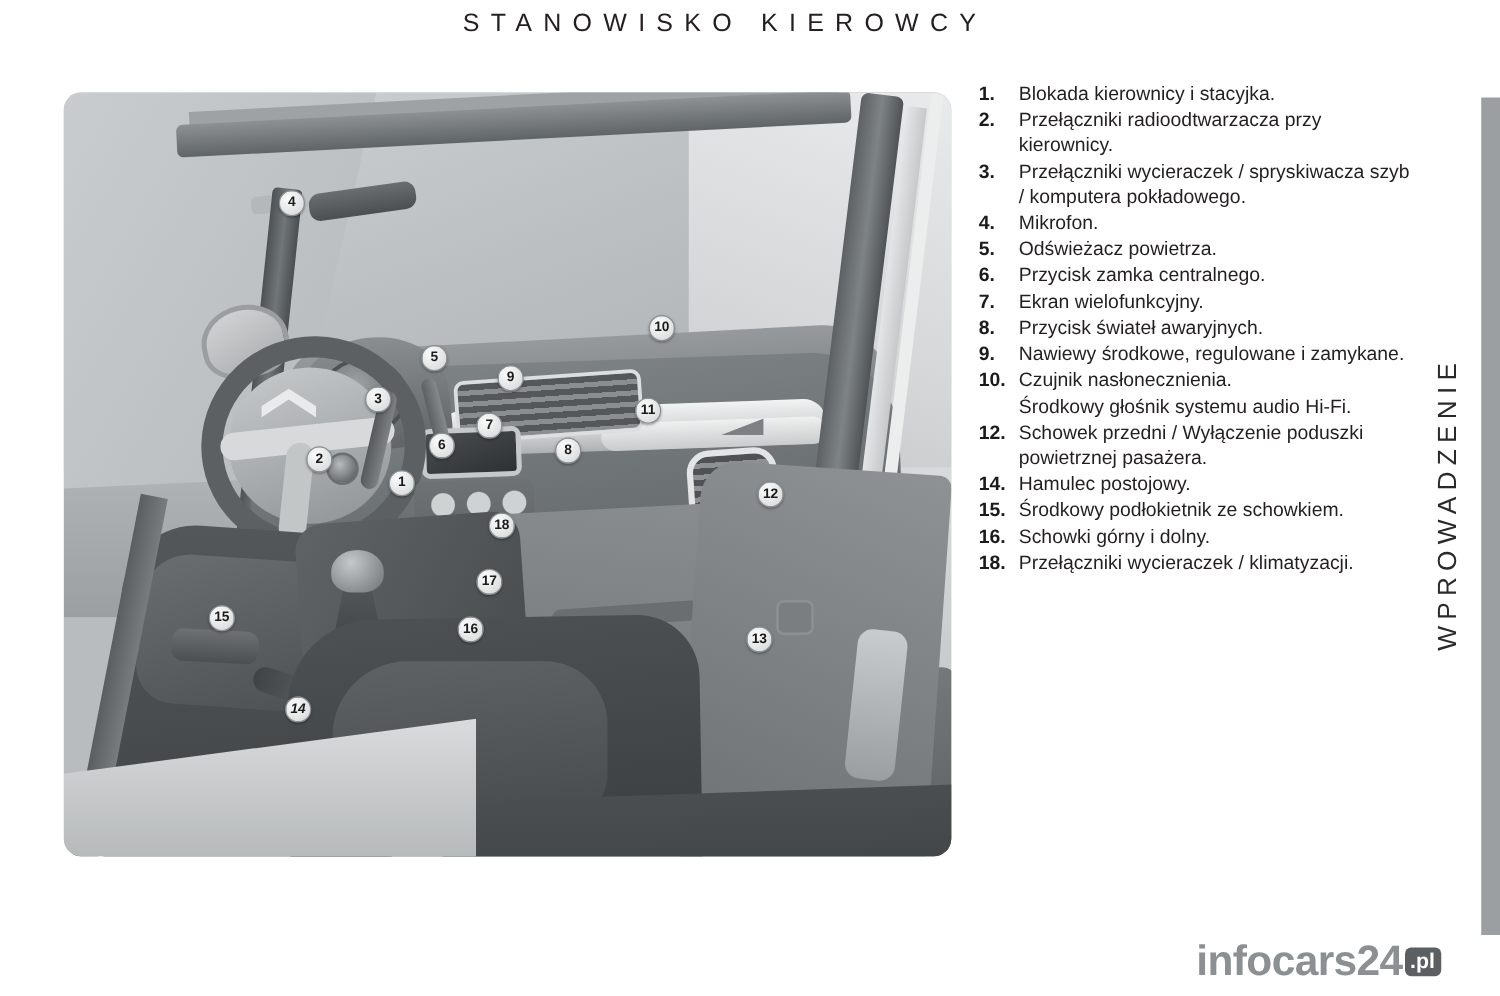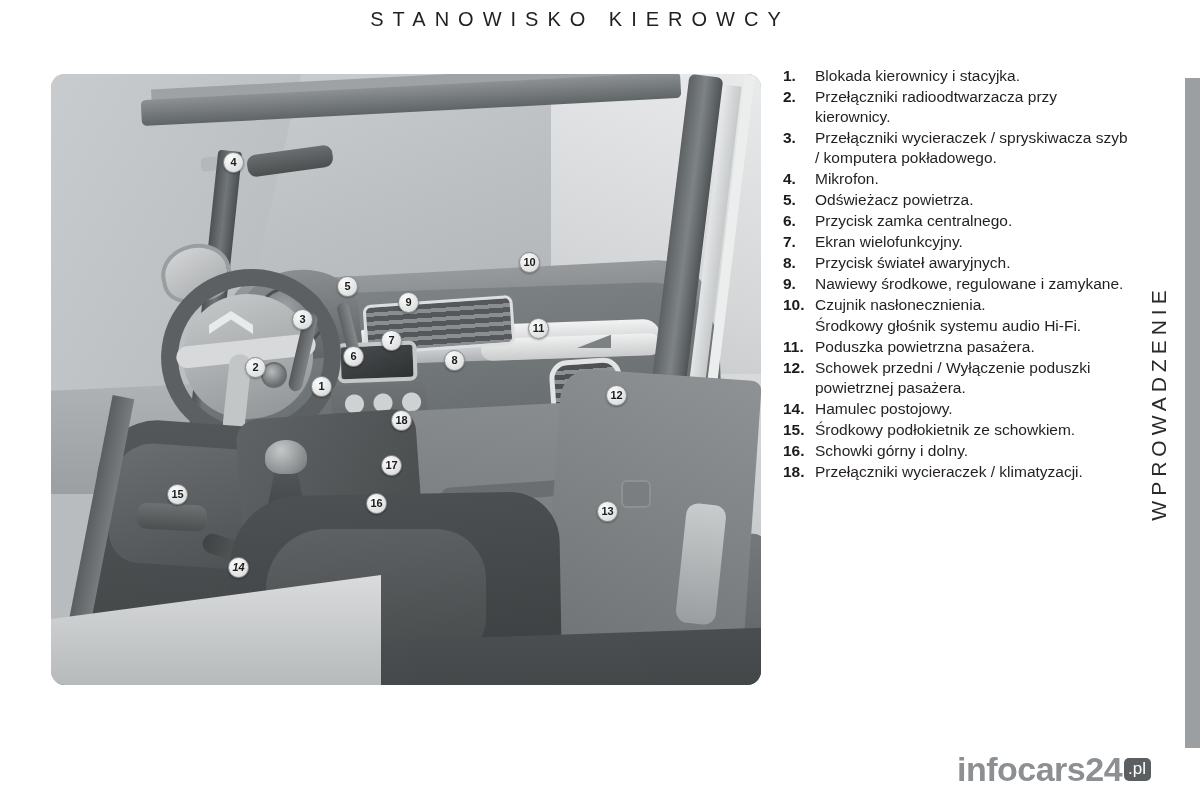--- a/index.html
+++ b/index.html
@@ -453,21 +453,21 @@
     font-weight: 700;
     color: #8c9092;
     letter-spacing: -0.5px;
     line-height: 34px;
   }
   #logo-tld {
     margin-left: 2px;
     background: #5b5f61;
     color: #ffffff;
     font-size: 17px;
-    font-weight: 400;
+    font-weight: 700;
     border-radius: 5px;
     padding: 3px 5px 4px 4px;
     line-height: 16px;
   }
 </style>
 </head>
 <body>
 
 <div id="page">
 
@@ -539,21 +539,21 @@
       <div class="sh floor"></div>
       <div class="sh belt"></div>
       <div class="sh sill"></div>
     </div>
     <div id="callouts">
         <div class="callout" style="left: 172px; top: 78px;">4</div>
         <div class="callout" style="left: 468px; top: 178px;">10</div>
         <div class="callout" style="left: 286px; top: 202px;">5</div>
         <div class="callout" style="left: 347px; top: 218px;">9</div>
         <div class="callout" style="left: 241px; top: 235px;">3</div>
-        <div class="callout" style="left: 477px; top: 244px;">11</div>
+        <div class="callout" style="left: 457px; top: 244px;">11</div>
         <div class="callout" style="left: 292px; top: 272px;">6</div>
         <div class="callout" style="left: 330px; top: 256px;">7</div>
         <div class="callout" style="left: 393px; top: 276px;">8</div>
         <div class="callout" style="left: 194px; top: 283px;">2</div>
         <div class="callout" style="left: 260px; top: 302px;">1</div>
         <div class="callout" style="left: 555px; top: 311px;">12</div>
         <div class="callout" style="left: 340px; top: 336px;">18</div>
         <div class="callout" style="left: 330px; top: 381px;">17</div>
         <div class="callout" style="left: 116px; top: 410px;">15</div>
         <div class="callout" style="left: 315px; top: 419px;">16</div>
@@ -598,24 +598,20 @@
       <div class="legend-item">
         <div class="legend-num">9.</div>
         <div class="legend-text">Nawiewy środkowe, regulowane i zamykane.</div>
       </div>
       <div class="legend-item">
         <div class="legend-num">10.</div>
         <div class="legend-text">Czujnik nasłonecznienia.</div>
       </div>
       <div class="legend-sub">Środkowy głośnik systemu audio Hi-Fi.</div>
       <div class="legend-item">
-        <div class="legend-num">11.</div>
-        <div class="legend-text">Poduszka powietrzna pasażera.</div>
-      </div>
-      <div class="legend-item">
         <div class="legend-num">12.</div>
         <div class="legend-text">Schowek przedni / Wyłączenie poduszki powietrznej pasażera.</div>
       </div>
       <div class="legend-item">
         <div class="legend-num">14.</div>
         <div class="legend-text">Hamulec postojowy.</div>
       </div>
       <div class="legend-item">
         <div class="legend-num">15.</div>
         <div class="legend-text">Środkowy podłokietnik ze schowkiem.</div>

